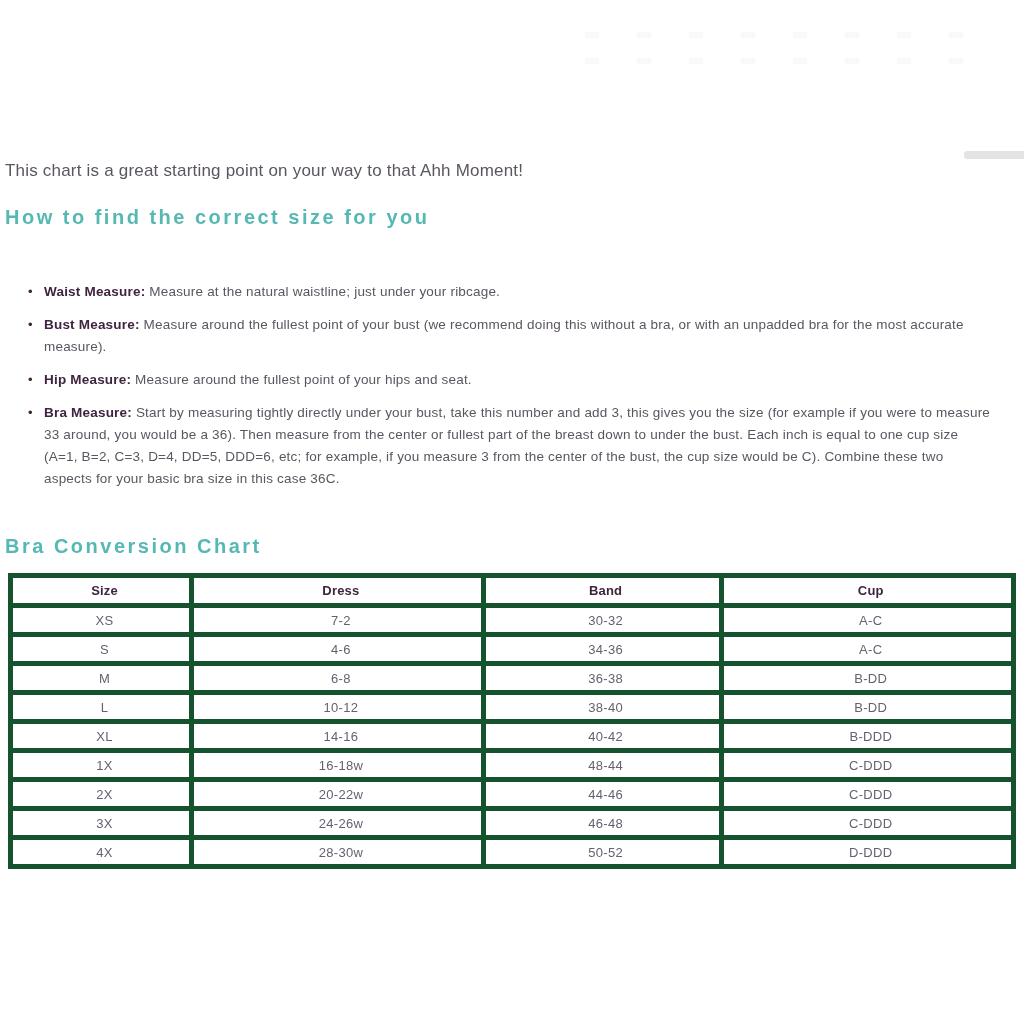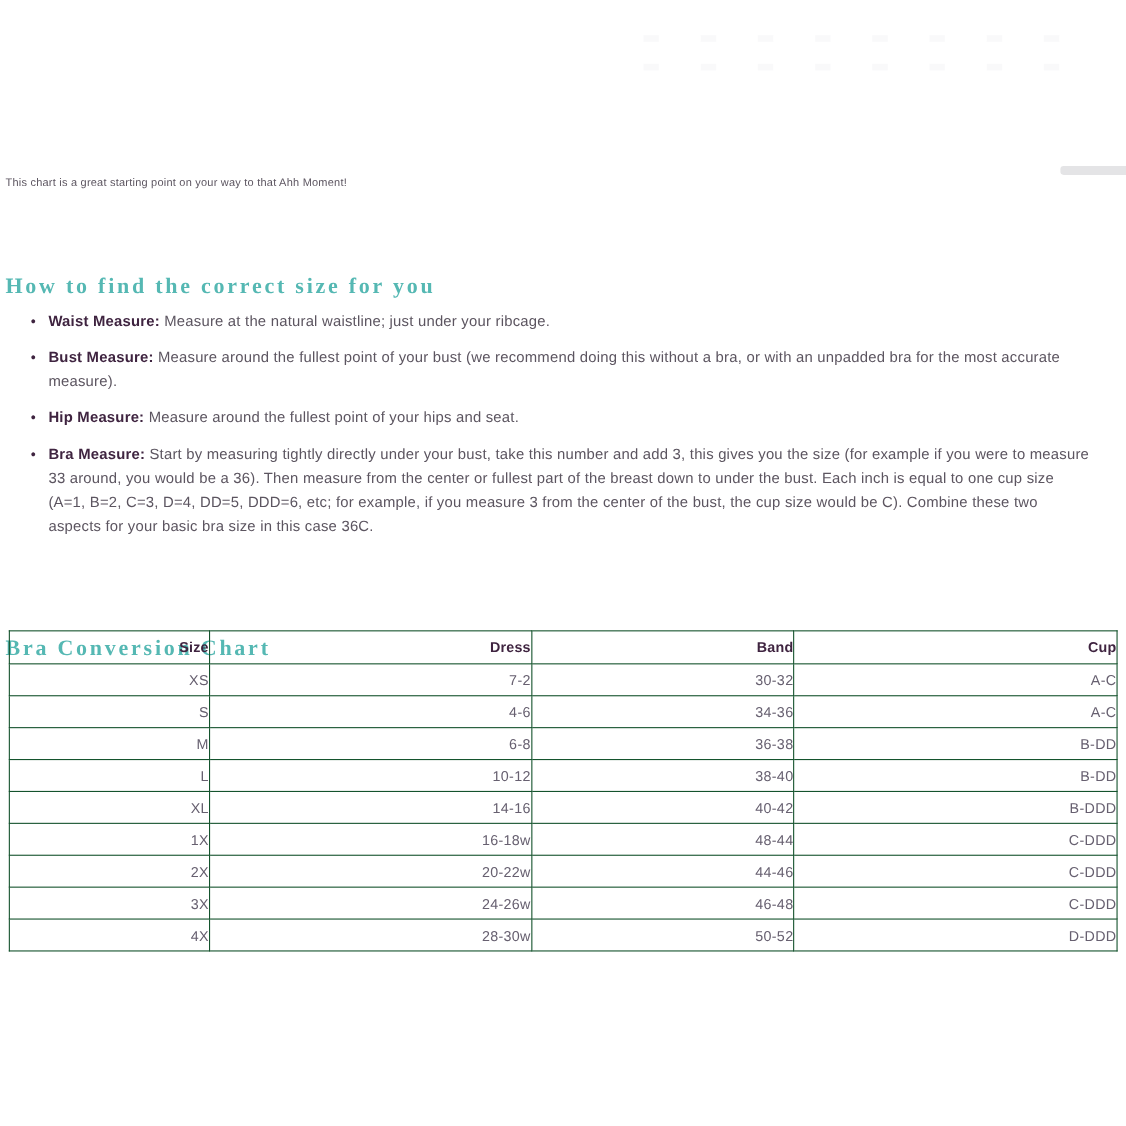--- a/index.html
+++ b/index.html
@@ -20,29 +20,28 @@
   .ghost-dash { width: 14px; height: 6px; background: #8a8a9a; opacity: 0.05; }
 
   
   .scroll-fragment {
     position: absolute; top: 151px; right: 0; width: 60px; height: 8px;
     background: #e4e4e6; border-radius: 3px 0 0 3px;
   }
 
   .intro {
     position: absolute; left: 5px; top: 161px; width: 990px;
-    font-size: 10px; color: #5c5560; letter-spacing: 0.2px;
+    font-size: 17px; color: #5c5560; letter-spacing: 0.2px;
   }
 
   .section-heading {
     position: absolute; left: 5px;
-    font-family: Liberation Serif, serif;
+    font-family: Liberation Sans, sans-serif;
     font-weight: bold; font-size: 20px; letter-spacing: 2.5px;
     color: #55b8b3;
-    margin-top: 43px;
   }
   .heading-1 { top: 206px; }
   .heading-2 { top: 535px; }
 
   .lead {
     position: absolute; left: 5px; top: 247px; width: 990px;
     font-size: 13.5px; color: #5c5560; letter-spacing: 0.2px;
   }
 
   .measure-list {
@@ -59,22 +58,22 @@
     color: #3f2440; font-size: 13px;
   }
   .b-label { font-weight: bold; color: #3f2440; }
 
   .conversion-table {
     position: absolute; left: 8px; top: 573px; width: 1008px;
     border-collapse: collapse;
     font-size: 13px;
   }
   .conversion-table th, .conversion-table td {
-    border: 1px solid #14532d;
-    text-align: right; vertical-align: middle;
+    border: 5px solid #14532d;
+    text-align: center; vertical-align: middle;
     padding: 0 0 0 7px;
   }
   .conversion-table th {
     height: 30px; font-weight: bold; color: #3f2440; letter-spacing: 0.2px;
   }
   .conversion-table td {
     height: 29px; color: #676070; letter-spacing: 0.3px;
   }
 </style>
 </head>

